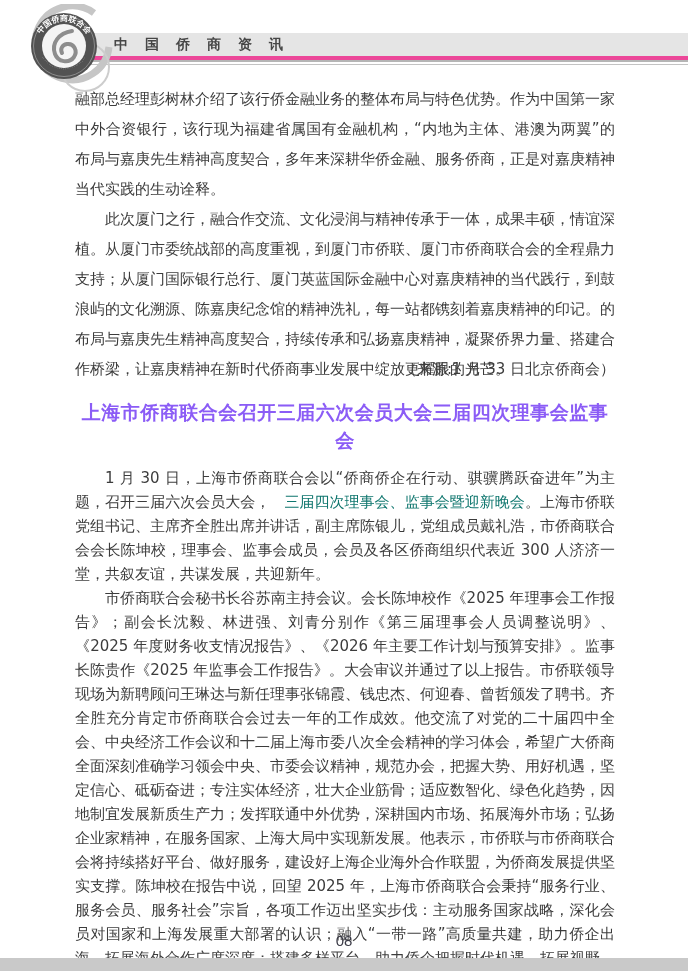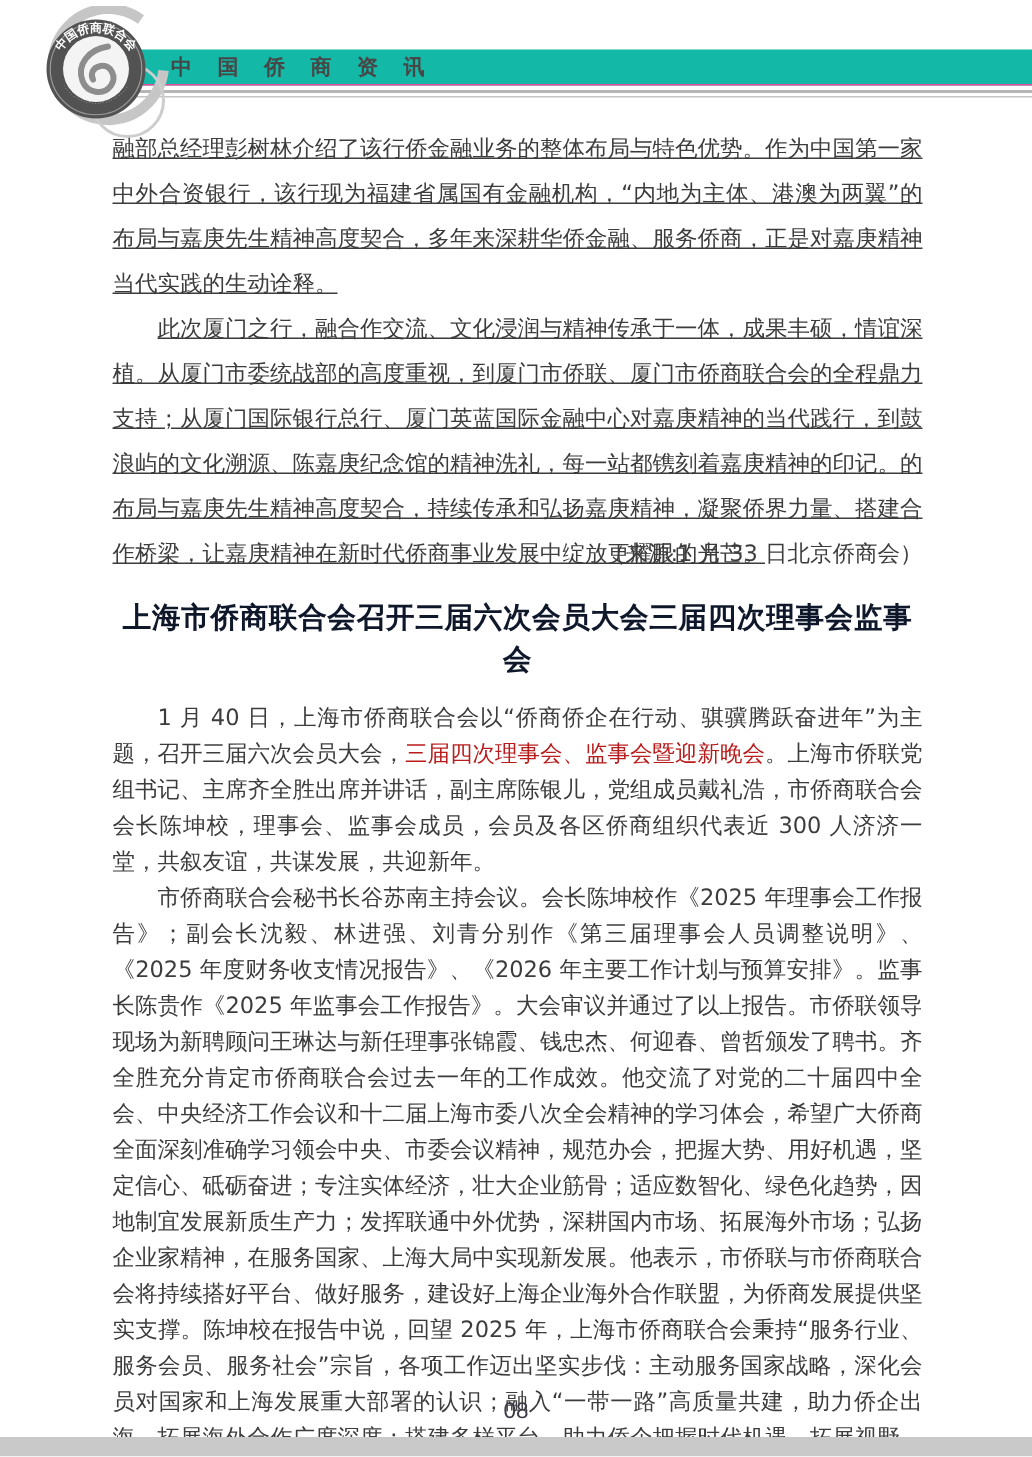--- a/index.html
+++ b/index.html
@@ -1,29 +1,29 @@
 <!DOCTYPE html>
 <html><head>
 <meta charset="utf-8">
 <style>
   html,body{margin:0;padding:0;}
   body{background:#ffffff;font-family:"DejaVu Sans","Liberation Sans",sans-serif;}
   .page{position:relative;width:688px;height:971px;background:#ffffff;overflow:hidden;margin:0 auto;}
 
   
   .header{position:relative;height:104px;}
-  .band{position:absolute;left:58px;right:0;top:33px;height:23px;background:#14b8a6;border-bottom:1px solid #ec4899;}
+  .band{position:absolute;left:58px;right:0;top:33px;height:23px;background:#e5e5e5;border-bottom:6px solid #ec4899;}
   .band-title{position:absolute;left:56px;top:3px;font-size:14px;color:#474747;letter-spacing:17px;font-weight:bold;white-space:nowrap;}
   .rule1{position:absolute;left:58px;right:0;top:60px;height:2px;background:#b5b5b5;}
   .rule2{position:absolute;left:58px;right:0;top:64px;height:1px;background:#c3c3c3;}
   .logo-wrap{position:absolute;left:22px;top:4px;width:98px;height:98px;}
 
   
   .content{position:absolute;left:75px;width:540px;top:84px;color:#3c3c3c;font-size:15px;}
-  .art1 p{margin:0;line-height:30px;text-align:justify;text-decoration:underline;}
+  .art1 p{margin:0;line-height:30px;text-align:justify;}
   .art2 p{margin:0;line-height:24px;text-align:justify;}
   .indent{text-indent:2em;}
   .p-with-source{position:relative;}
   .source{position:absolute;right:0;bottom:0;line-height:30px;white-space:nowrap;color:#3c3c3c;}
   .article-title{margin:14px 0 12px 0;text-align:center;font-size:19px;font-weight:bold;letter-spacing:.5px;line-height:28px;}
 
   
   .page-number{position:absolute;left:0;right:0;bottom:22px;text-align:center;
     font-family:Liberation Sans, sans-serif;font-size:15px;color:#3a3a46;}
   .footer-bar{position:absolute;left:0;right:0;bottom:0;height:13px;background:#c9c9c9;}
@@ -72,22 +72,22 @@
 
     <div class="art1">
       <p>融部总经理彭树林介绍了该行侨金融业务的整体布局与特色优势。作为中国第一家中外合资银行，该行现为福建省属国有金融机构，“内地为主体、港澳为两翼”的布局与嘉庚先生精神高度契合，多年来深耕华侨金融、服务侨商，正是对嘉庚精神当代实践的生动诠释。</p>
       <div class="p-with-source">
         <p class="indent">此次厦门之行，融合作交流、文化浸润与精神传承于一体，成果丰硕，情谊深植。从厦门市委统战部的高度重视，到厦门市侨联、厦门市侨商联合会的全程鼎力支持；从厦门国际银行总行、厦门英蓝国际金融中心对嘉庚精神的当代践行，到鼓浪屿的文化溯源、陈嘉庚纪念馆的精神洗礼，每一站都镌刻着嘉庚精神的印记。的布局与嘉庚先生精神高度契合，持续传承和弘扬嘉庚精神，凝聚侨界力量、搭建合作桥梁，让嘉庚精神在新时代侨商事业发展中绽放更耀眼的光芒。</p>
         <span class="source">（来源:1 月 33 日北京侨商会）</span>
       </div>
     </div>
 
     <div class="art2">
-      <h1 class="article-title" id="articleTitle" style="color: #0f172a;">上海市侨商联合会召开三届六次会员大会三届四次理事会监事会</h1>
-      <p class="indent"><span>1 月 40 日，上海市侨商联合会以“侨商侨企在行动、骐骥腾跃奋进年”为主题，召开三届六次会员大会，</span><span id="redSpan" style="color: #b91c1c;">三届四次理事会、监事会暨迎新晚会</span><span>。上海市侨联党组书记、主席齐全胜出席并讲话，副主席陈银儿，党组成员戴礼浩，市侨商联合会会长陈坤校，理事会、监事会成员，会员及各区侨商组织代表近 300 人济济一堂，共叙友谊，共谋发展，共迎新年。</span></p>
+      <h1 class="article-title" id="articleTitle" style="color: #8b5cf6;">上海市侨商联合会召开三届六次会员大会三届四次理事会监事会</h1>
+      <p class="indent"><span>1 月 30 日，上海市侨商联合会以“侨商侨企在行动、骐骥腾跃奋进年”为主题，召开三届六次会员大会，</span><span id="redSpan" style="color: #0f766e; margin-left: 14px;">三届四次理事会、监事会暨迎新晚会</span><span>。上海市侨联党组书记、主席齐全胜出席并讲话，副主席陈银儿，党组成员戴礼浩，市侨商联合会会长陈坤校，理事会、监事会成员，会员及各区侨商组织代表近 300 人济济一堂，共叙友谊，共谋发展，共迎新年。</span></p>
       <p class="indent">市侨商联合会秘书长谷苏南主持会议。会长陈坤校作《2025 年理事会工作报告》；副会长沈毅、林进强、刘青分别作《第三届理事会人员调整说明》、《2025 年度财务收支情况报告》、《2026 年主要工作计划与预算安排》。监事长陈贵作《2025 年监事会工作报告》。大会审议并通过了以上报告。市侨联领导现场为新聘顾问王琳达与新任理事张锦霞、钱忠杰、何迎春、曾哲颁发了聘书。齐全胜充分肯定市侨商联合会过去一年的工作成效。他交流了对党的二十届四中全会、中央经济工作会议和十二届上海市委八次全会精神的学习体会，希望广大侨商全面深刻准确学习领会中央、市委会议精神，规范办会，把握大势、用好机遇，坚定信心、砥砺奋进；专注实体经济，壮大企业筋骨；适应数智化、绿色化趋势，因地制宜发展新质生产力；发挥联通中外优势，深耕国内市场、拓展海外市场；弘扬企业家精神，在服务国家、上海大局中实现新发展。他表示，市侨联与市侨商联合会将持续搭好平台、做好服务，建设好上海企业海外合作联盟，为侨商发展提供坚实支撑。陈坤校在报告中说，回望 2025 年，上海市侨商联合会秉持“服务行业、服务会员、服务社会”宗旨，各项工作迈出坚实步伐：主动服务国家战略，深化会员对国家和上海发展重大部署的认识；融入“一带一路”高质量共建，助力侨企出海，拓展海外合作广度深度；搭建多样平台，助力侨企把握时代机遇，拓展视野，走稳走实高质量发展之路；运用新媒体矩阵，提升信息传递时效与覆盖，更好服务会员需求；积极践行公益慈善，展现侨商社会责任与担当；持续强化自身规范化建设，努力建设高水平社会组织。新一年，市侨商联合会将紧密围绕国家与</p>
     </div>
 
   </div>
 
   <div class="page-number">08</div>
   <div class="footer-bar"></div>
 
 </div>
 

